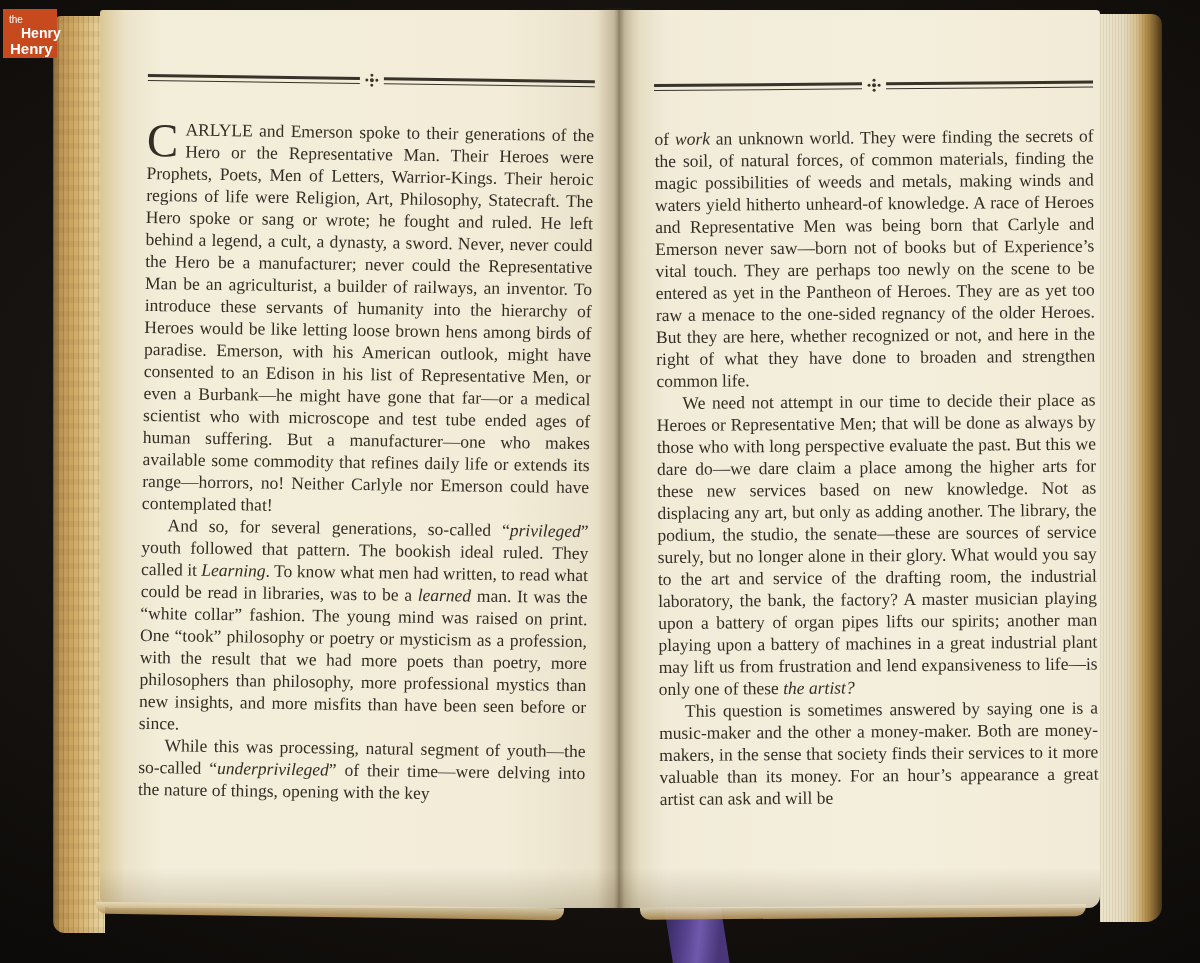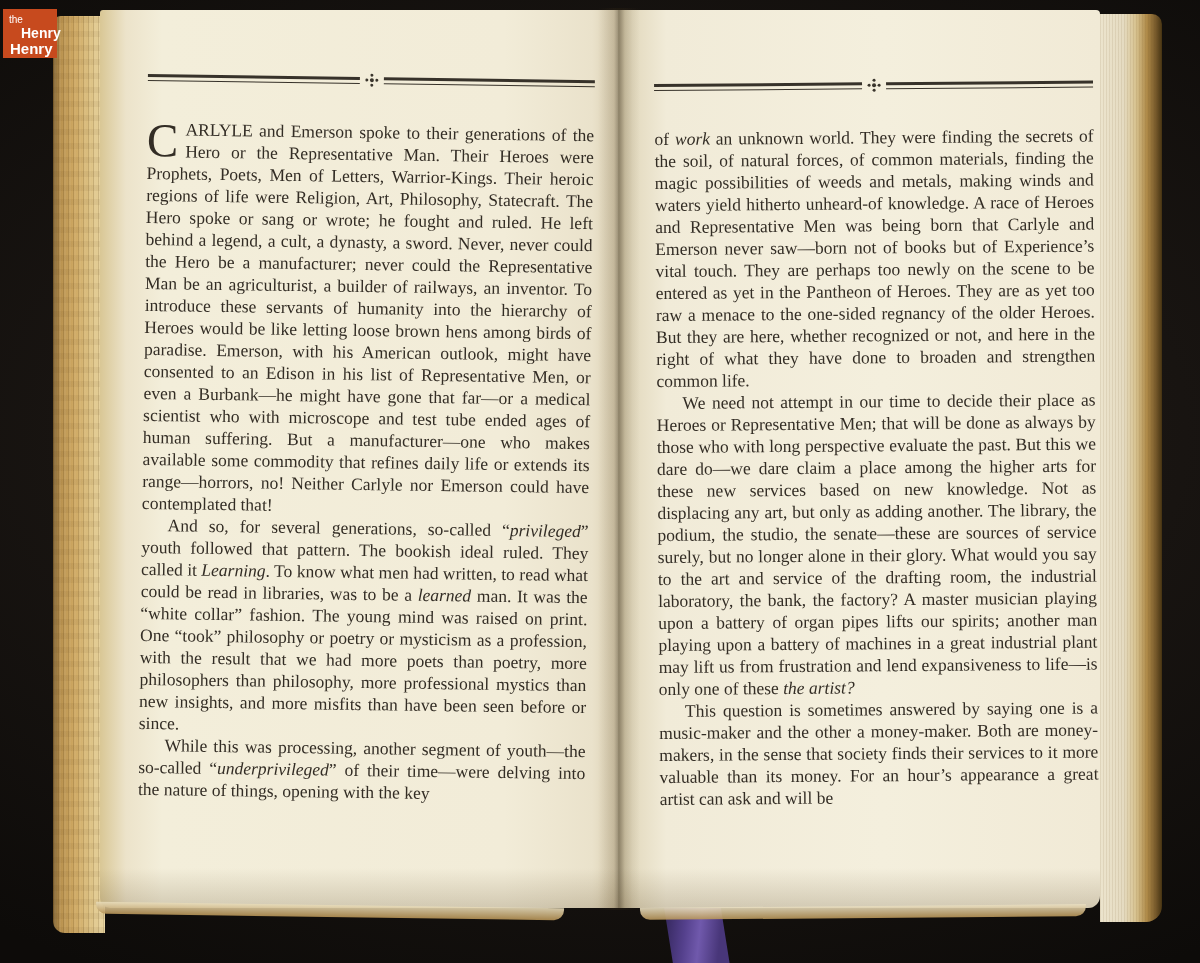--- a/index.html
+++ b/index.html
@@ -105,21 +105,21 @@
 <div class="page page-left">
   <div class="content content-left">
     <div class="header-rule">
       <div class="rule-seg"></div>
       <div class="fleuron"></div>
       <div class="rule-seg"></div>
     </div>
     <div class="page-text">
         <p class=""><span class="dropcap">C</span><span>ARLYLE and Emerson spoke to their generations of the Hero or the Representative Man. Their Heroes were Prophets, Poets, Men of Letters, Warrior-Kings. Their heroic regions of life were Religion, Art, Philosophy, Statecraft. The Hero spoke or sang or wrote; he fought and ruled. He left behind a legend, a cult, a dynasty, a sword. Never, never could the Hero be a manufacturer; never could the Representative Man be an agriculturist, a builder of railways, an inventor. To introduce these servants of humanity into the hierarchy of Heroes would be like letting loose brown hens among birds of paradise. Emerson, with his American outlook, might have consented to an Edison in his list of Representative Men, or even a Burbank—he might have gone that far—or a medical scientist who with microscope and test tube ended ages of human suffering. But a manufacturer—one who makes available some commodity that refines daily life or extends its range—horrors, no! Neither Carlyle nor Emerson could have contemplated that!</span></p>
         <p class="indent"><span>And so, for several generations, so-called “</span><span class="em">privileged</span><span>” youth followed that pattern. The bookish ideal ruled. They called it </span><span class="em">Learning</span><span>. To know what men had written, to read what could be read in libraries, was to be a </span><span class="em">learned</span><span> man. It was the “white collar” fashion. The young mind was raised on print. One “took” philosophy or poetry or mysticism as a profession, with the result that we had more poets than poetry, more philosophers than philosophy, more professional mystics than new insights, and more misfits than have been seen before or since.</span></p>
-        <p class="indent"><span>While this was processing, another segment of youth—the so-called “</span><span class="em">underprivileged</span><span>” of their time—were delving into the nature of things, opening with the key</span></p>
+        <p class="indent"><span>While this was processing, natural segment of youth—the so-called “</span><span class="em">underprivileged</span><span>” of their time—were delving into the nature of things, opening with the key</span></p>
       </div>
   </div>
 </div>
 
 <div class="page page-right">
   <div class="content content-right">
     <div class="header-rule">
       <div class="rule-seg"></div>
       <div class="fleuron"></div>
       <div class="rule-seg"></div>

